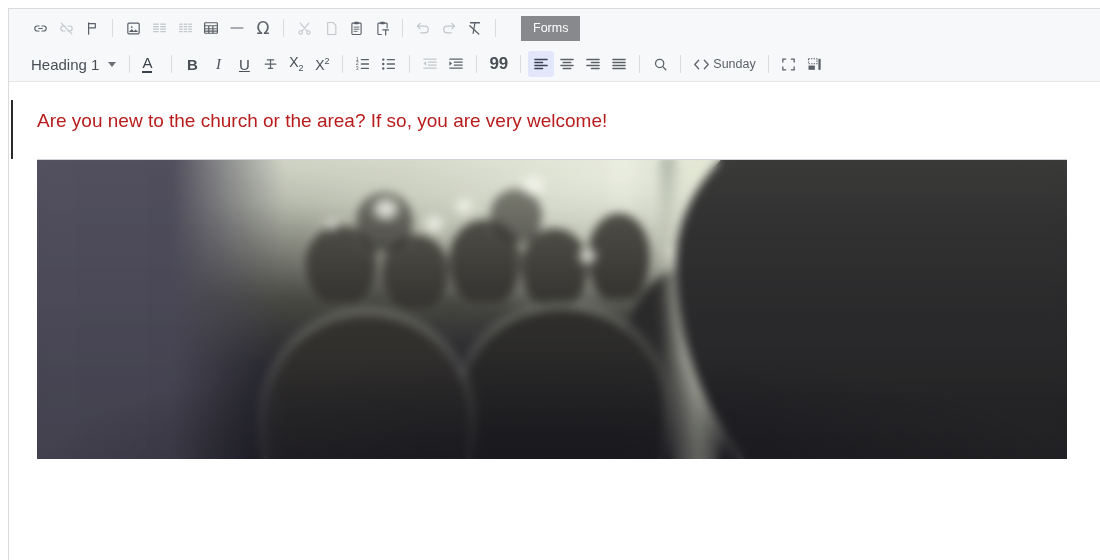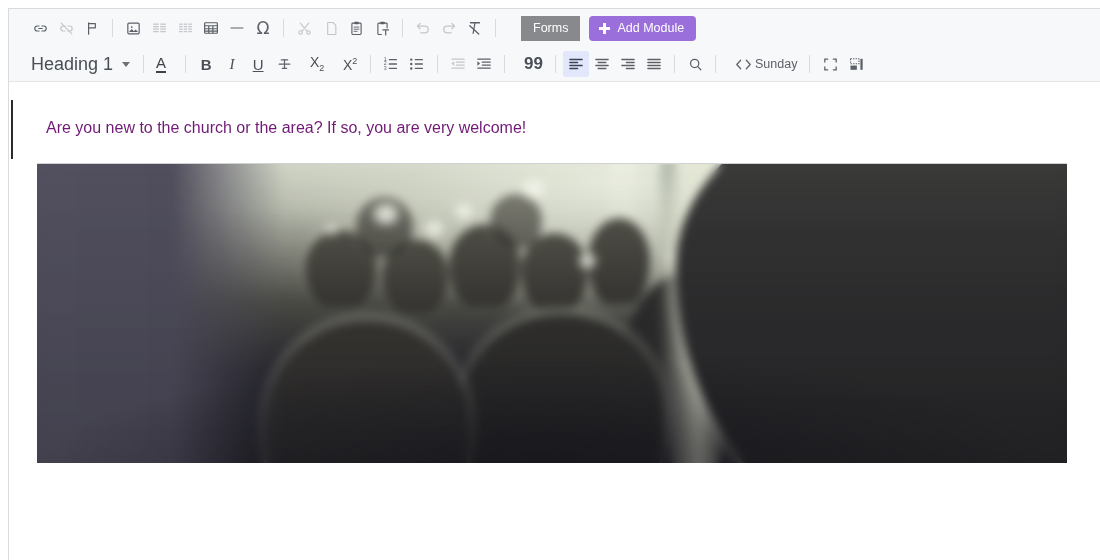--- a/index.html
+++ b/index.html
@@ -51,21 +51,21 @@
     justify-content: center;
     height: 26px;
     min-width: 26px;
     padding: 0 3px;
     border-radius: 3px;
     color: #5c6169;
     cursor: pointer;
     user-select: none;
     flex: none;
   }
-  .tb-btn.wide { padding: 0 5px; margin-left: 7px; }
+  .tb-btn.wide { padding: 0 5px; }
   .tb-btn.disabled { color: #c3c7cc; cursor: default; }
   .tb-btn.active { background: #e2e7fb; color: #3b4252; }
   .tb-btn svg { display: block; }
 
   .sep {
     width: 1px;
     height: 18px;
     background: #d8dbdf;
     margin: 0 7px;
     flex: none;
@@ -74,21 +74,21 @@
   
   .dd {
     display: inline-flex;
     align-items: center;
     gap: 9px;
     height: 26px;
     padding: 0 6px 0 4px;
     border-radius: 3px;
     cursor: pointer;
     color: #4a4f57;
-    font-size: 18px;
+    font-size: 15px;
     flex: none;
   }
   .dd .caret {
     width: 0; height: 0;
     border-left: 4px solid transparent;
     border-right: 4px solid transparent;
     border-top: 5px solid #6b7079;
   }
 
   
@@ -184,24 +184,24 @@
   }
   .caret-bar {
     position: absolute;
     left: 2px;
     top: 18px;
     width: 1.5px;
     height: 59px;
     background: #2b2b2b;
   }
   .doc-p {
-    margin: 9px;
+    margin: 0;
     padding-top: 26px;
-    font-size: 16px;
-    color: #701a75;
+    font-size: 19px;
+    color: #b91c1c;
     line-height: 1.4;
     font-family: "Liberation Sans", sans-serif;
   }
 
   
   .photo-wrap {
     margin-top: 24px;
     width: 1030px;
     height: 300px;
     border-top: 1px solid #cfd2d6;
@@ -454,24 +454,20 @@
             <path d="M6 5h12"></path>
             <path d="M12 5l-2.5 14"></path>
             <path d="M5 9l12 11"></path>
           </svg>
         </div>
 
         <div class="sep"></div>
 
         <div class="btn-forms">Forms</div>
 
-        <div class="btn-add">
-          <span class="plus"></span>
-          <span>Add Module</span>
-        </div>
       </div>
 
       <div class="toolbar row2">
 
         <div class="dd">
           <span>Heading 1</span>
           <span class="caret"></span>
         </div>
 
         <div class="sep"></div>

